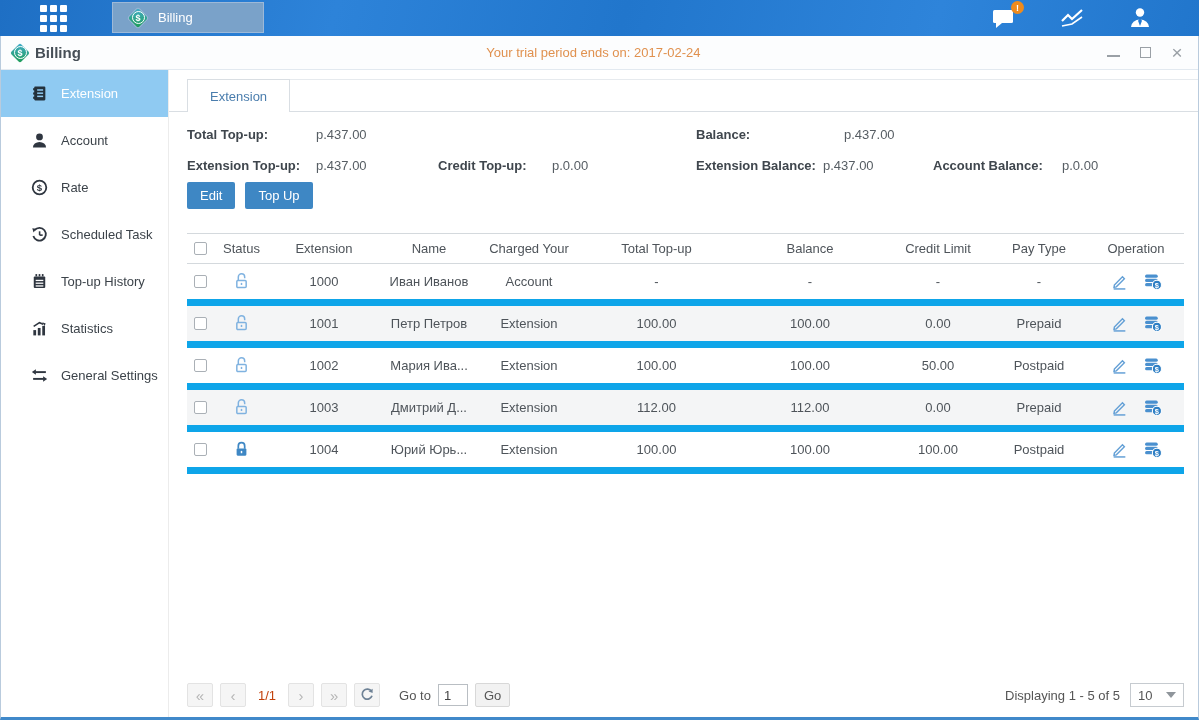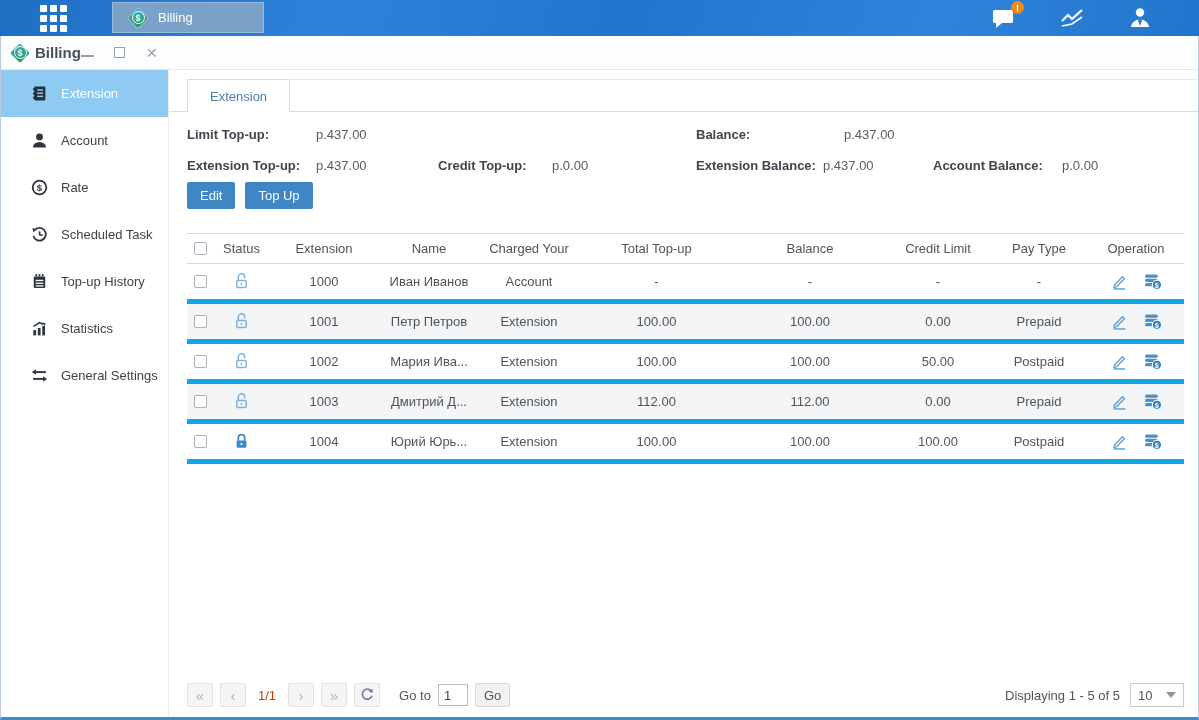--- a/index.html
+++ b/index.html
@@ -53,21 +53,21 @@
   .sum-row { position:relative; height:31px; }
   .sum-row span { position:absolute; top:7px; white-space:nowrap; }
   .lab { font-weight:bold; color:#3f464d; }
   .val { color:#565d63; }
 
   .btn-row { margin-top:0; display:flex; gap:10px; }
   .btn-blue { background:#3e87c4; color:#fff; border:none; font-size:13px; padding:0 13px; height:27px; border-radius:2px; cursor:pointer; font-family:inherit; }
 
   table { border-collapse:collapse; table-layout:fixed; width:100%; margin-top:24px; }
   thead td { height:30px; border-top:1px solid #d4d9dd; border-bottom:1px solid #d4d9dd; text-align:center; color:#4e545a; }
-  tbody td { height:35px; border-bottom:5px solid #0ea5e9; text-align:center; color:#4e545a; }
+  tbody td { height:35px; border-bottom:7px solid #0ea5e9; text-align:center; color:#4e545a; }
   tbody tr:nth-child(even) { background:#f4f5f6; }
   .cb { width:13px; height:13px; border:1px solid #aab0b6; border-radius:2px; background:#fff; margin:0 auto; cursor:pointer; }
   .lock svg { display:none; vertical-align:middle; }
   .lock.lock-unlocked .lk-open { display:inline; }
   .lock.lock-locked .lk-closed { display:inline; }
   .op-cell { display:flex; align-items:center; justify-content:center; gap:16px; height:35px; }
   .op-cell svg { cursor:pointer; }
 
   
   .pager { margin-top:auto; display:flex; align-items:center; gap:7px; }
@@ -131,20 +131,21 @@
 
 <div class="window">
   <div class="titlebar">
     <span class="diamond-wrap">
       <span class="diamond"></span>
       <span class="diamond-dollar">
           <i>$</i>
         </span>
     </span>
     <span class="win-title">Billing</span>
+    <span class="trial">Your trial period ends on: 2017-02-24</span>
     <span class="win-controls">
       <span class="wc">
           <span class="wc-min"></span>
         </span>
       <span class="wc">
           <span class="wc-max"></span>
         </span>
       <span class="wc wc-close">×</span>
     </span>
   </div>
@@ -226,21 +227,21 @@
         <div class="tab">
             <span>Extension</span>
           </div>
         <div class="tab-filler"></div>
       </div>
 
       <div class="content">
 
         <div class="summary">
           <div class="sum-row">
-            <span class="lab" style="left:0">Limit Top-up:</span>
+            <span class="lab" style="left:0">Total Top-up:</span>
             <span class="val" style="left:129px">p.437.00</span>
             <span class="lab" style="left:509px">Balance:</span>
             <span class="val" style="left:657px">p.437.00</span>
           </div>
           <div class="sum-row">
             <span class="lab" style="left:0">Extension Top-up:</span>
             <span class="val" style="left:129px">p.437.00</span>
             <span class="lab" style="left:251px">Credit Top-up:</span>
             <span class="val" style="left:365px">p.0.00</span>
             <span class="lab" style="left:509px">Extension Balance:</span>

